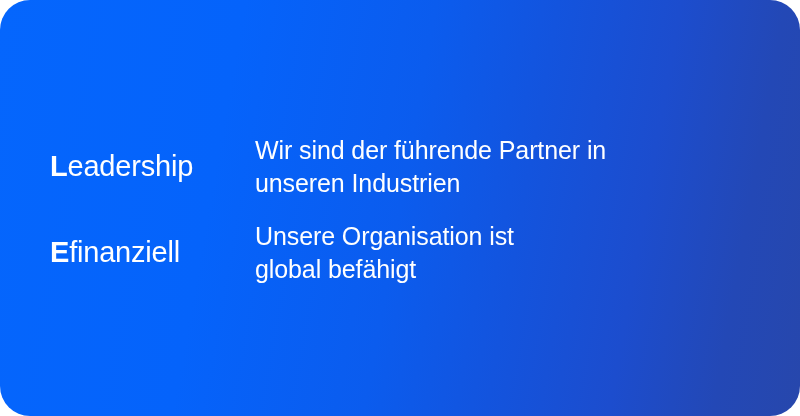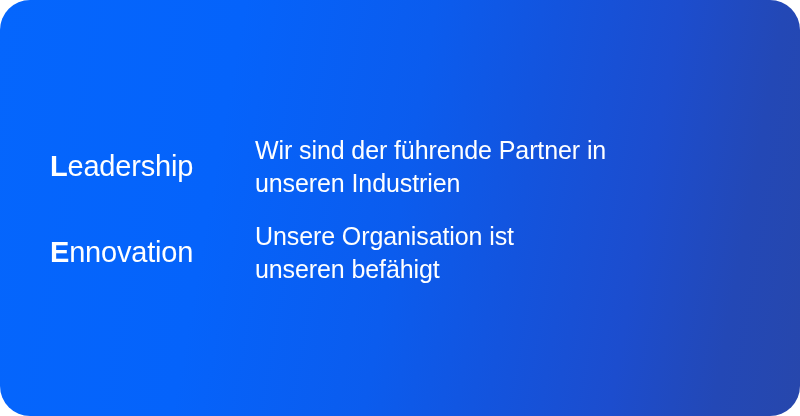--- a/index.html
+++ b/index.html
@@ -90,20 +90,20 @@
 
     <div class="value-row">
       <div class="value-term"><span class="initial">L</span><span class="rest">eadership</span></div>
       <div class="value-desc">Wir sind der führende Partner in
 unseren Industrien</div>
     </div>
 
 
 
     <div class="value-row">
-      <div class="value-term"><span class="initial">E</span><span class="rest">nnovation</span></div>
+      <div class="value-term"><span class="initial">E</span><span class="rest">finanziell</span></div>
       <div class="value-desc">Unsere Organisation ist
-unseren befähigt</div>
+global befähigt</div>
     </div>
 
   </div>
 
 </div>
 
 </body></html>

